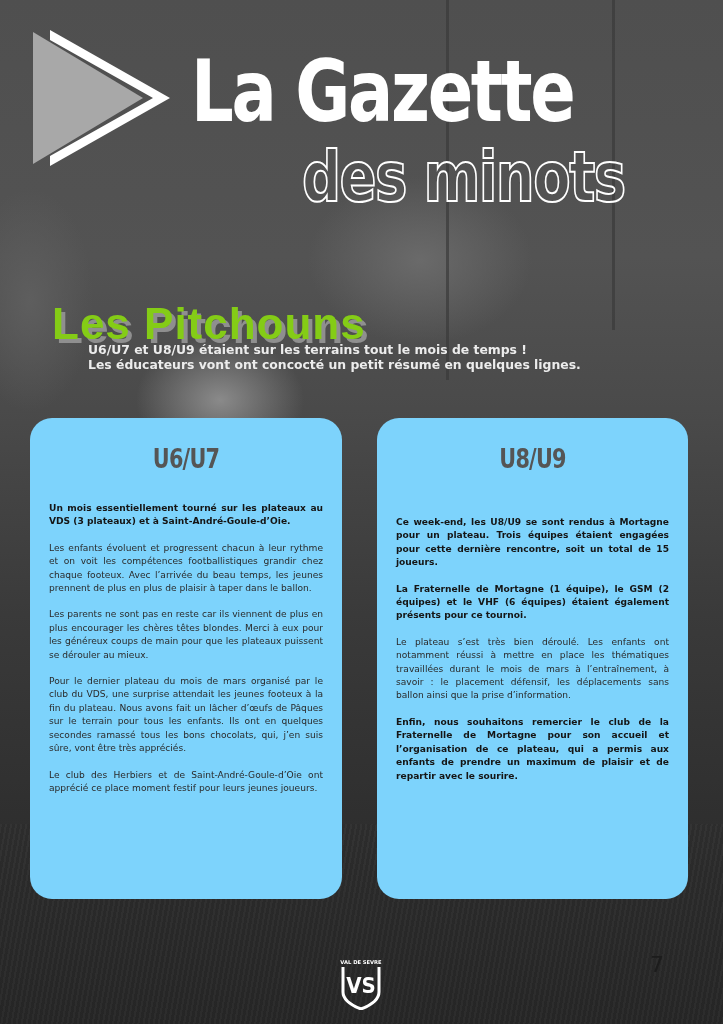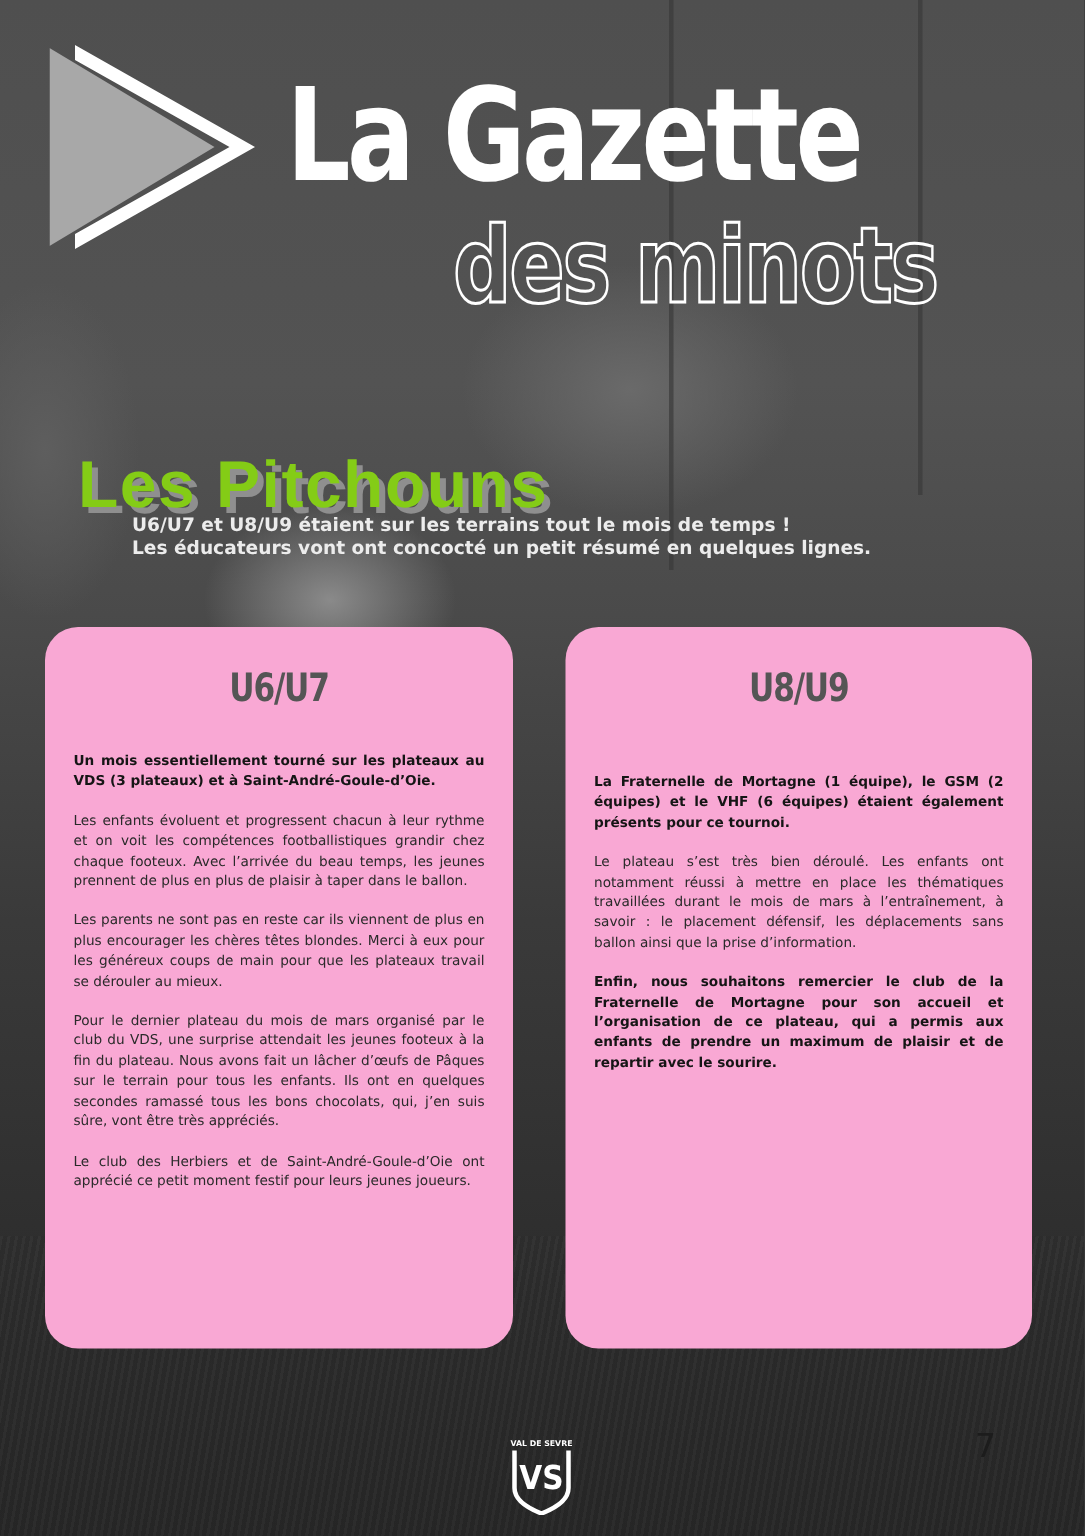--- a/index.html
+++ b/index.html
@@ -49,21 +49,21 @@
   }
   .intro {
     position: absolute; left: 88px; top: 342px;
     font-family: "DejaVu Sans", sans-serif; font-weight: bold;
     font-size: 12.4px; line-height: 15px; color: #ececec;
   }
 
   
   .card {
     position: absolute; top: 418px; height: 481px;
-    background: #f9a8d4; border-radius: 22px;
+    background: #7dd3fc; border-radius: 22px;
     padding: 28px 19px 0 19px; color: #1e1e1e;
     font-family: "DejaVu Sans", sans-serif;
   }
   .card-left { left: 30px; width: 312px; }
   .card-right { left: 377px; width: 311px; }
   .card-title {
     text-align: center; font-weight: bold; font-size: 26px; line-height: 1;
     color: #555; letter-spacing: -1px; transform: scaleX(0.8);
     margin-bottom: 30px;
   }
@@ -98,27 +98,28 @@
 <div class="section-title">Les Pitchouns</div>
 <div class="intro">
   <div>U6/U7 et U8/U9 étaient sur les terrains tout le mois de temps !</div>
   <div>Les éducateurs vont ont concocté un petit résumé en quelques lignes.</div>
 </div>
 
 <div class="card card-left">
   <div class="card-title">U6/U7</div>
   <p class="para bold">Un mois essentiellement tourné sur les plateaux au VDS (3 plateaux) et à Saint-André-Goule-d’Oie.</p>
   <p class="para">Les enfants évoluent et progressent chacun à leur rythme et on voit les compétences footballistiques grandir chez chaque footeux. Avec l’arrivée du beau temps, les jeunes prennent de plus en plus de plaisir à taper dans le ballon.</p>
-  <p class="para">Les parents ne sont pas en reste car ils viennent de plus en plus encourager les chères têtes blondes. Merci à eux pour les généreux coups de main pour que les plateaux travail se dérouler au mieux.</p>
+  <p class="para">Les parents ne sont pas en reste car ils viennent de plus en plus encourager les chères têtes blondes. Merci à eux pour les généreux coups de main pour que les plateaux puissent se dérouler au mieux.</p>
   <p class="para">Pour le dernier plateau du mois de mars organisé par le club du VDS, une surprise attendait les jeunes footeux à la fin du plateau. Nous avons fait un lâcher d’œufs de Pâques sur le terrain pour tous les enfants. Ils ont en quelques secondes ramassé tous les bons chocolats, qui, j’en suis sûre, vont être très appréciés.</p>
-  <p class="para">Le club des Herbiers et de Saint-André-Goule-d’Oie ont apprécié ce petit moment festif pour leurs jeunes joueurs.</p>
+  <p class="para">Le club des Herbiers et de Saint-André-Goule-d’Oie ont apprécié ce place moment festif pour leurs jeunes joueurs.</p>
 </div>
 
 <div class="card card-right">
   <div class="card-title">U8/U9</div>
+  <p class="para bold">Ce week-end, les U8/U9 se sont rendus à Mortagne pour un plateau. Trois équipes étaient engagées pour cette dernière rencontre, soit un total de 15 joueurs.</p>
   <p class="para bold">La Fraternelle de Mortagne (1 équipe), le GSM (2 équipes) et le VHF (6 équipes) étaient également présents pour ce tournoi.</p>
   <p class="para">Le plateau s’est très bien déroulé. Les enfants ont notamment réussi à mettre en place les thématiques travaillées durant le mois de mars à l’entraînement, à savoir : le placement défensif, les déplacements sans ballon ainsi que la prise d’information.</p>
   <p class="para bold">Enfin, nous souhaitons remercier le club de la Fraternelle de Mortagne pour son accueil et l’organisation de ce plateau, qui a permis aux enfants de prendre un maximum de plaisir et de repartir avec le sourire.</p>
 </div>
 
 <svg class="logo" viewBox="0 0 42 52">
   <text x="21" y="6" text-anchor="middle" font-family="DejaVu Sans, sans-serif" font-weight="bold" font-size="5.2" fill="#fff">VAL DE SEVRE</text>
   <path d="M3,9 L3,34 Q3,44 21,51 Q39,44 39,34 L39,9" fill="none" stroke="#fff" stroke-width="3"></path>
   <text x="21" y="35" text-anchor="middle" font-family="DejaVu Sans, sans-serif" font-weight="bold" font-size="22" fill="#fff" transform="scale(0.9,1) translate(2.3,0)">VS</text>
 </svg>

